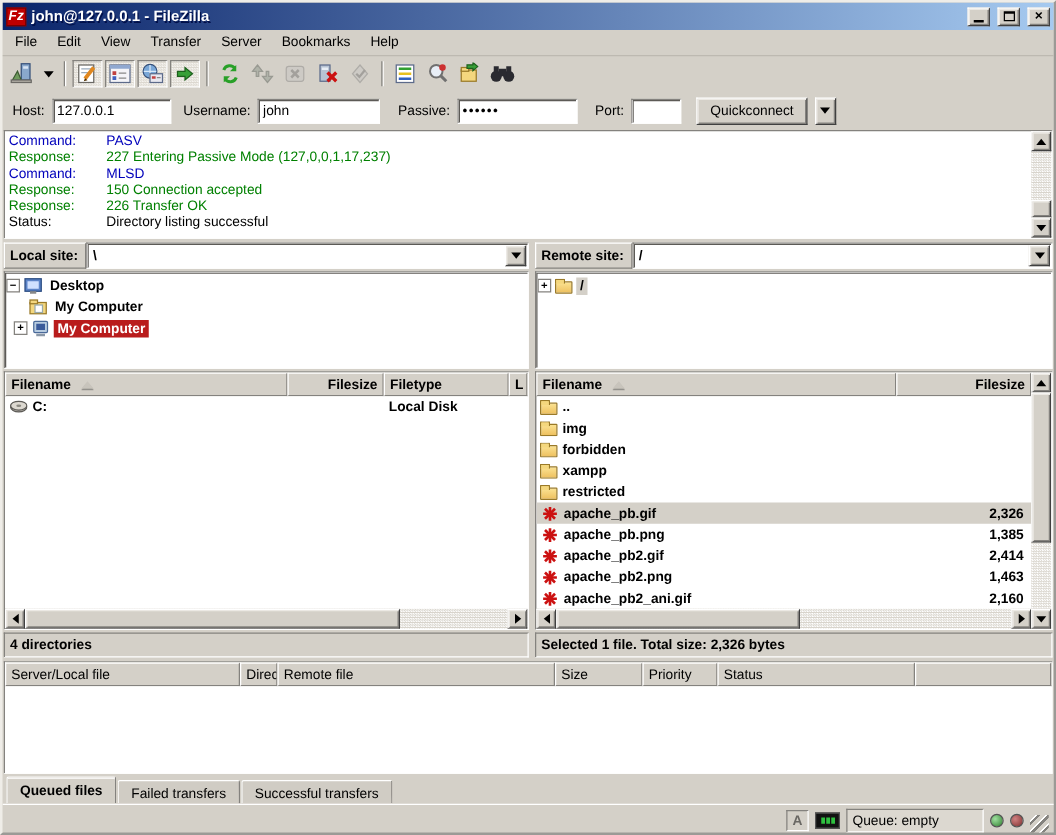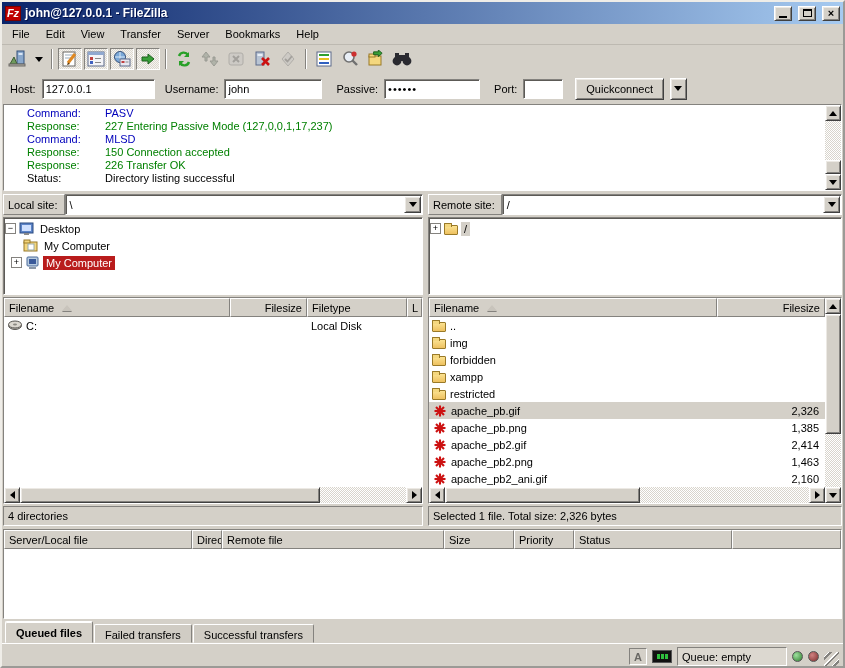--- a/index.html
+++ b/index.html
@@ -33,39 +33,39 @@
   .dropArrow{ width:0; height:0; border-left:4px solid transparent; border-right:4px solid transparent; border-top:5px solid #000; }
 
   
   .quickbar{ height:31px; flex:0 0 31px; display:flex; align-items:center; gap:6px; padding:0 8px; }
   .quickbar input{ font-family:"Liberation Sans",sans-serif; font-size:11px; padding:2px 3px; height:20px; outline:none; }
   .qbtn{ height:22px; padding:0 10px; font-size:11px; display:flex; align-items:center; }
   .qdrop{ width:17px; height:22px; display:flex; align-items:center; justify-content:center; }
 
   
   .logwrap{ flex:0 0 87px; margin:0 1px; background:#fff; display:flex; border:1px solid; border-color:#84827e #fff #fff #84827e; }
-  .logbody{ flex:1; padding:2px 3px; overflow:hidden; line-height:13px;margin-left:20px; }
+  .logbody{ flex:1; padding:2px 3px; overflow:hidden; line-height:13px; }
   .log-line{ display:flex; white-space:nowrap; }
   .log-label{ width:78px; flex:0 0 78px; }
   .c-cmd{ color:#0000bb; } .c-resp{ color:#008000; } .c-stat{ color:#000; }
 
   
   .vscroll{ width:16px; flex:0 0 16px; display:flex; flex-direction:column;
       background:repeating-conic-gradient(#ffffff 0% 25%, #d8d4cc 0% 50%) 0 0 / 2px 2px; }
   .hscroll{ height:16px; flex:0 0 16px; display:flex;
       background:repeating-conic-gradient(#ffffff 0% 25%, #d8d4cc 0% 50%) 0 0 / 2px 2px; }
   .sbtn{ width:16px; height:16px; flex:0 0 16px; display:flex; align-items:center; justify-content:center; }
   .thumb{ background:#d4d0c8; border:1px solid; border-color:#fff #404040 #404040 #fff; box-shadow:inset 1px 1px 0 #ece9e4, inset -1px -1px 0 #84827e; }
   .t-up{ width:0;height:0;border-left:4px solid transparent;border-right:4px solid transparent;border-bottom:5px solid #000; }
   .t-dn{ width:0;height:0;border-left:4px solid transparent;border-right:4px solid transparent;border-top:5px solid #000; }
   .t-lf{ width:0;height:0;border-top:4px solid transparent;border-bottom:4px solid transparent;border-right:5px solid #000; }
   .t-rt{ width:0;height:0;border-top:4px solid transparent;border-bottom:4px solid transparent;border-left:5px solid #000; }
 
   
-  .main{ flex:0 0 336px; display:flex; padding:2px 1px; gap:0; }
+  .main{ flex:0 0 336px; display:flex; padding:2px 1px; gap:0;font-weight:bold; }
   .pane{ display:flex; flex-direction:column; }
   .pane.left{ width:420px; flex:0 0 420px; }
   .pane.right{ flex:1; }
   .splitter{ width:5px; flex:0 0 5px; }
   .siterow{ height:23px; flex:0 0 23px; display:flex; align-items:center; gap:0; margin-bottom:1px; }
   .sitelabel{ padding:3px 6px 3px 4px; border:1px solid; border-color:#fff #84827e #84827e #fff; height:21px; display:flex; align-items:center; background:#d4d0c8; white-space:nowrap; }
   .sitecombo{ flex:1; height:21px; background:#fff; border:1px solid; border-color:#84827e #fff #fff #84827e; box-shadow:inset 1px 1px 0 #5c5a56; display:flex; align-items:center; }
   .sitecombo .cval{ flex:1; padding:0 4px; }
   .combobtn{ width:17px; height:17px; margin:1px; display:flex; align-items:center; justify-content:center; }
   .treebox{ flex:0 0 78px; background:#fff; border:1px solid; border-color:#84827e #fff #fff #84827e; box-shadow:inset 1px 1px 0 #5c5a56; padding:2px 1px; overflow:hidden; }
@@ -249,21 +249,21 @@
           <circle cx="15" cy="10" r="4.4" fill="#2a2a30"></circle>
           <rect x="7" y="4" width="6" height="6" fill="#2a2a30"></rect>
           <rect x="3" y="2" width="4" height="5" fill="#2a2a30"></rect>
           <rect x="13" y="2" width="4" height="5" fill="#2a2a30"></rect>
         </svg>
     </span>
   </div>
 
   <div class="quickbar">
     <span>Host:</span>
-    <input class="field" style="width: 113px;" value="127.0.0.1">
+    <input class="field" style="width: 95px;" value="127.0.0.1">
     <span style="margin-left:4px">Username:</span>
     <input class="field" style="width: 98px;" value="john">
     <span style="margin-left:8px">Passive:</span>
     <input class="field" style="width: 96px; letter-spacing: 1px;" value="••••••">
     <span style="margin-left:8px">Port:</span>
     <input class="field" style="width: 40px;" value="">
     <span class="qbtn btn3d" style="margin-left:6px">Quickconnect</span>
     <span class="qdrop btn3d">
         <span class="dropArrow"></span>
       </span>

